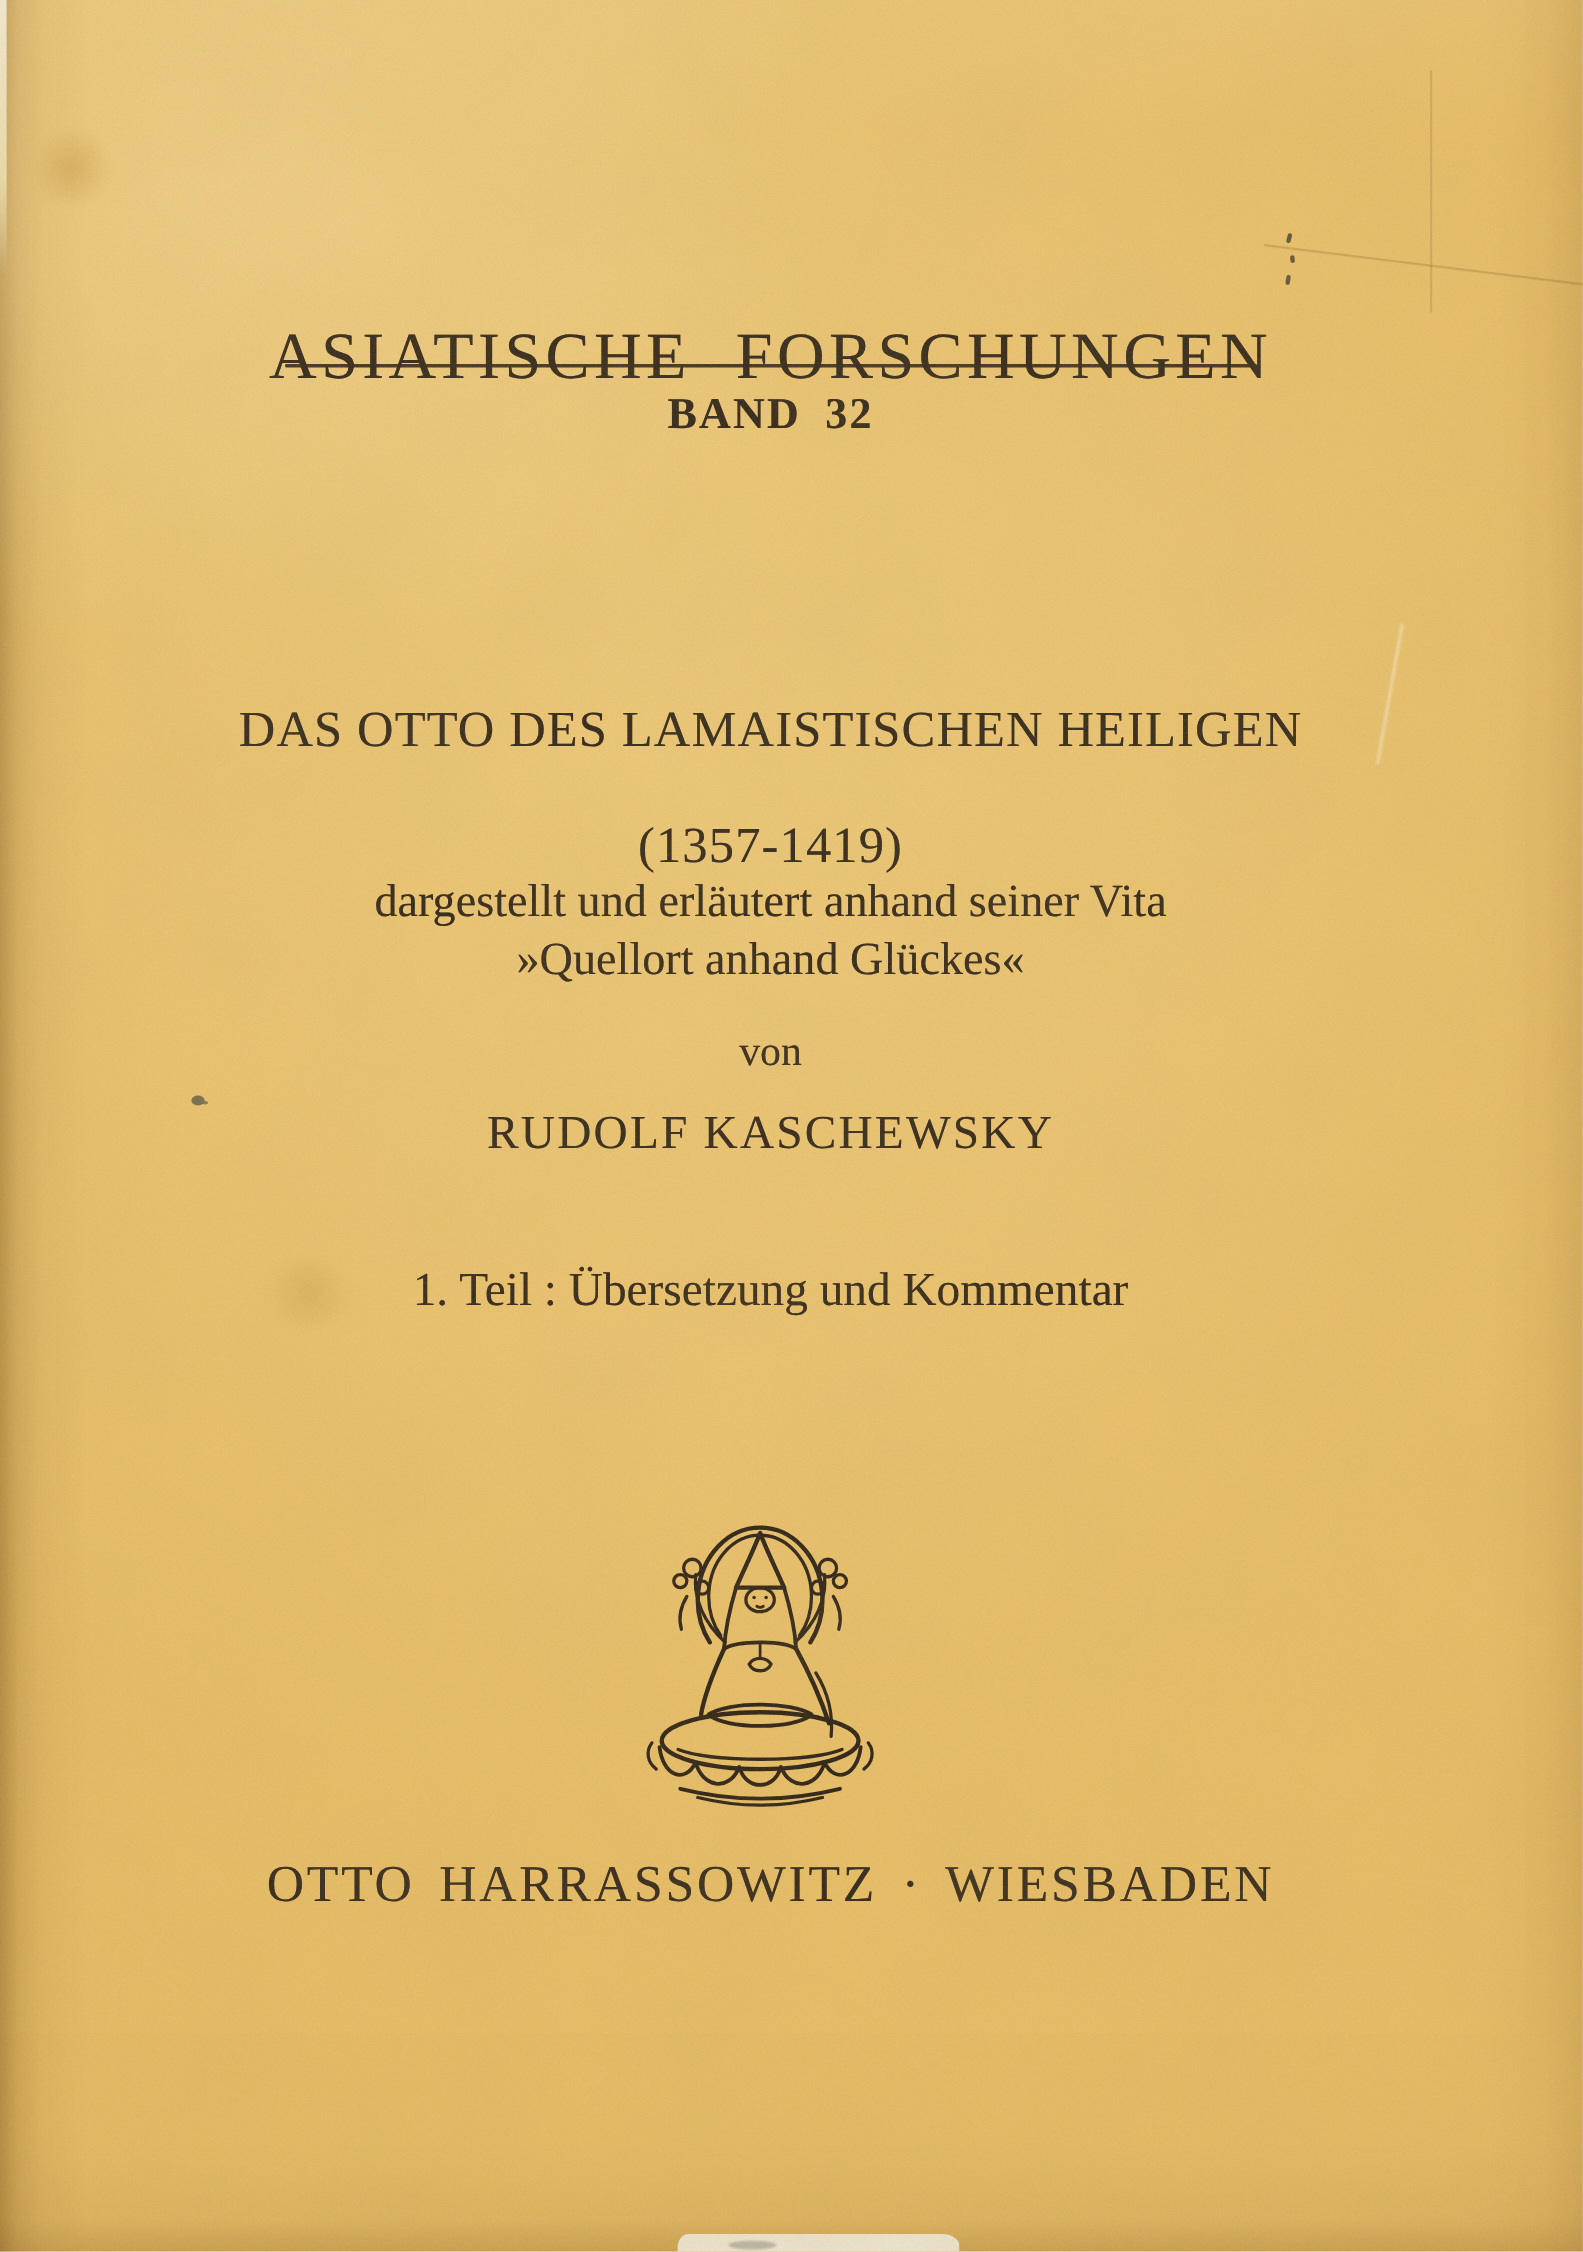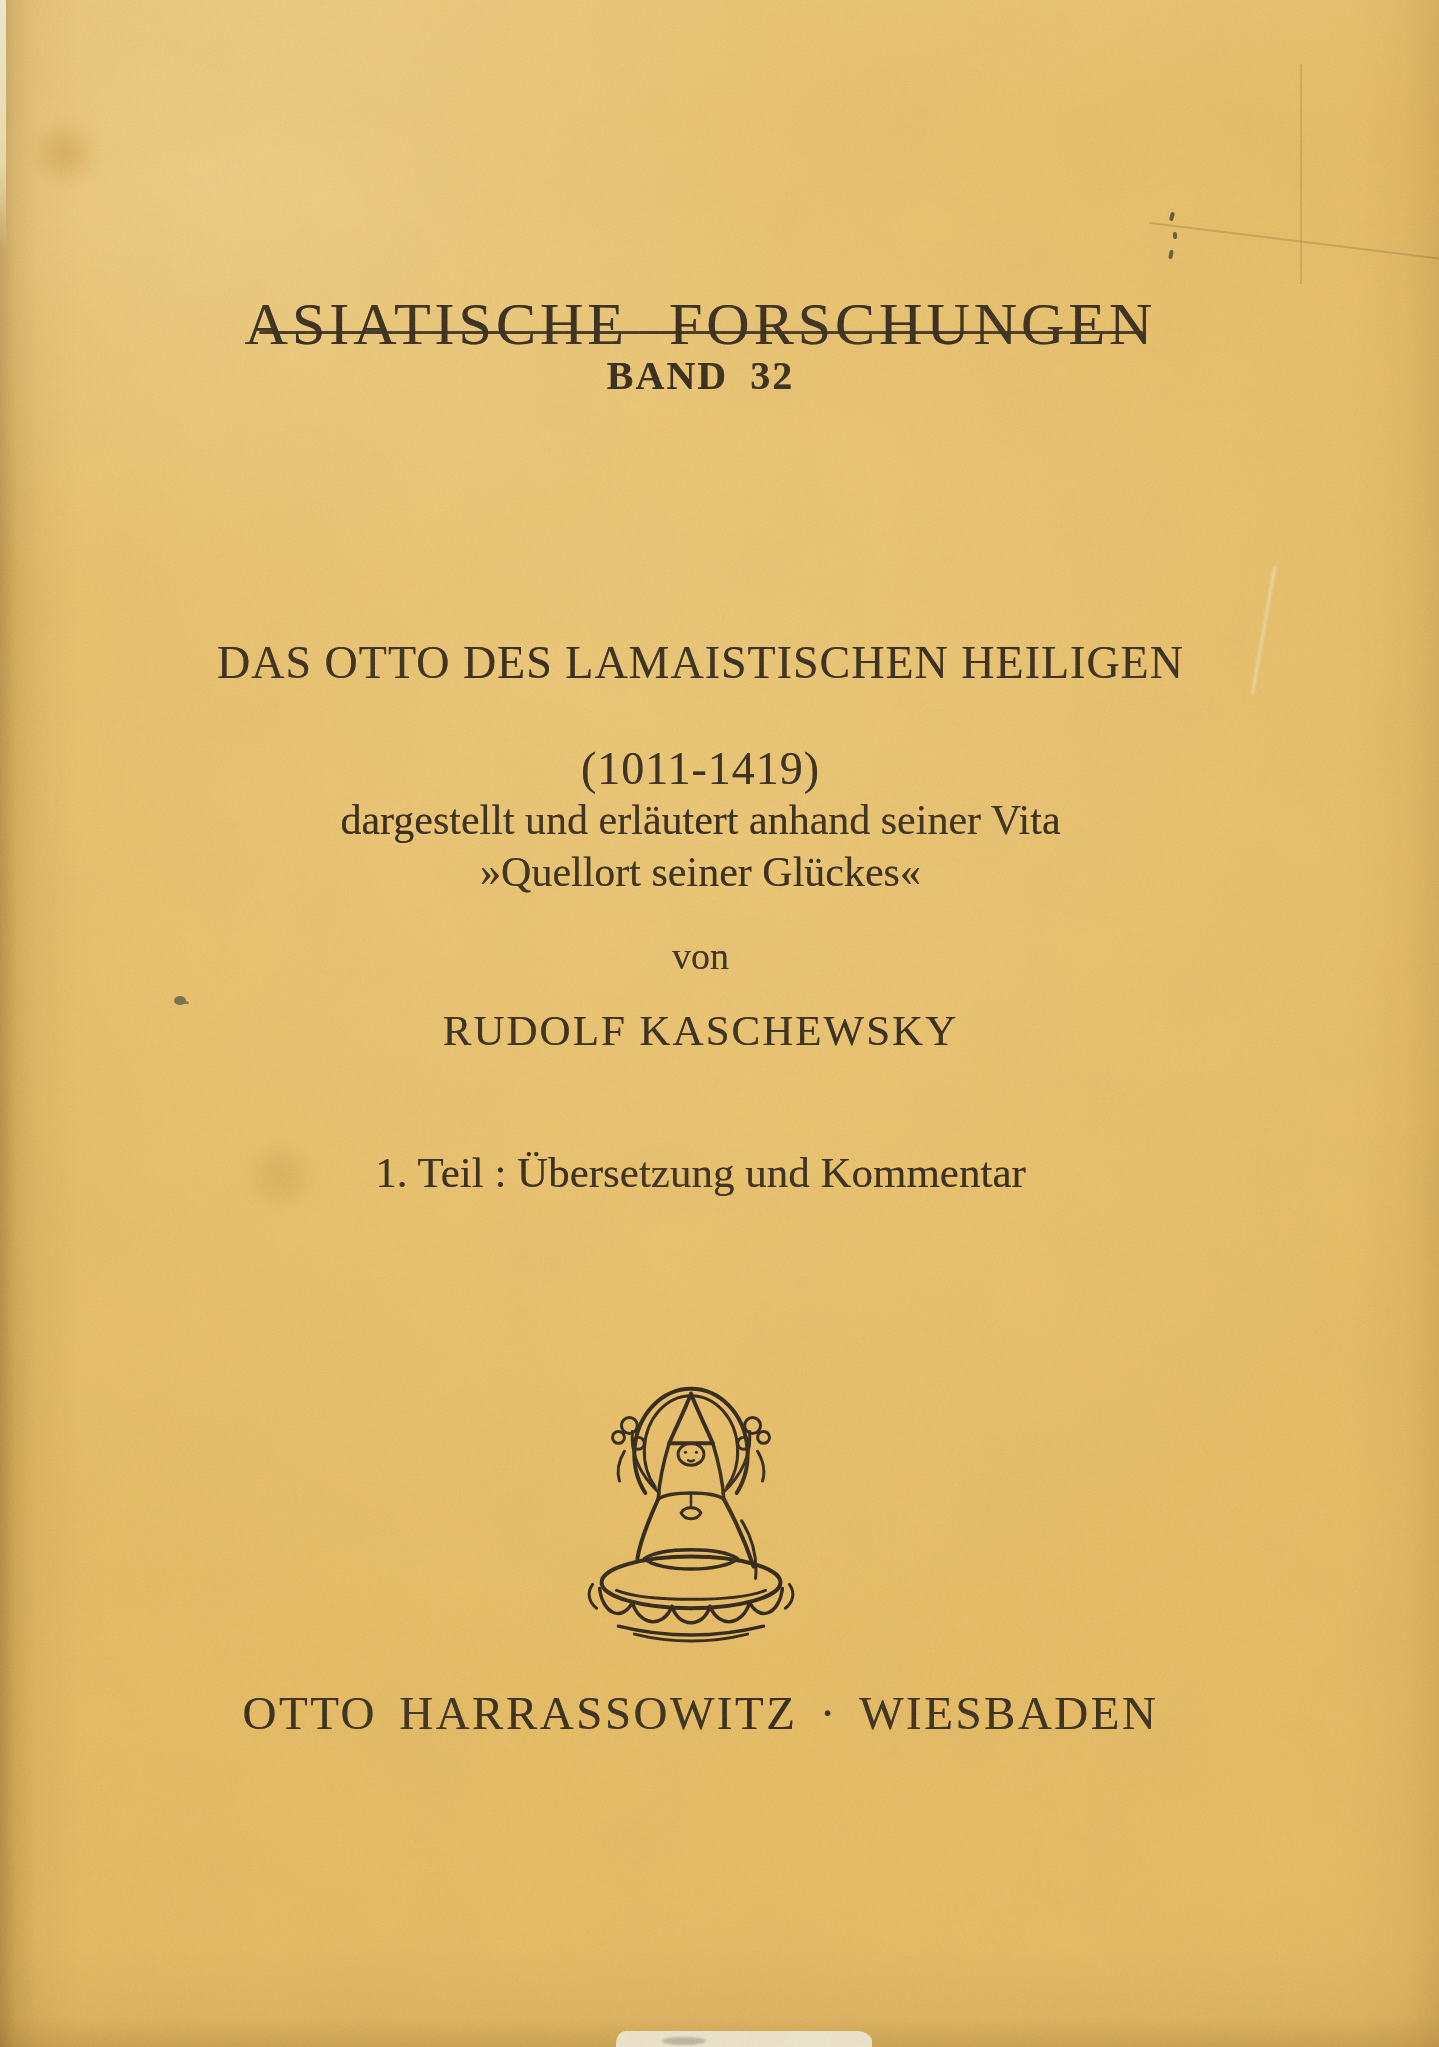--- a/index.html
+++ b/index.html
@@ -104,23 +104,23 @@
   <div class="blemish chip-smudge"></div>
 
   <div class="content">
 
     <h1 class="txt series-title">ASIATISCHE FORSCHUNGEN</h1>
 
     <div class="series-rule"></div>
 
     <div class="txt series-volume">BAND 32</div>
 
-    <h2 class="txt main-title"><span>DAS OTTO DES LAMAISTISCHEN HEILIGEN</span><br><br><span>(1011-1419)</span></h2>
+    <h2 class="txt main-title"><span>DAS OTTO DES LAMAISTISCHEN HEILIGEN</span><br><br><span>(1357-1419)</span></h2>
 
-    <div class="txt subtitle"><span>dargestellt und erläutert anhand seiner Vita</span><br><span>»Quellort seiner Glückes«</span></div>
+    <div class="txt subtitle"><span>dargestellt und erläutert anhand seiner Vita</span><br><span>»Quellort anhand Glückes«</span></div>
 
     <div class="txt byline-von">von</div>
 
     <div class="txt byline-author">RUDOLF KASCHEWSKY</div>
 
     <div class="txt part-note">1. Teil : Übersetzung und Kommentar</div>
 
     <div class="emblem-wrap">
       <svg width="250" height="308" viewBox="0 0 250 310" aria-hidden="true">
         <g stroke="#241a10" fill="none" stroke-width="4" stroke-linecap="round" stroke-linejoin="round">

